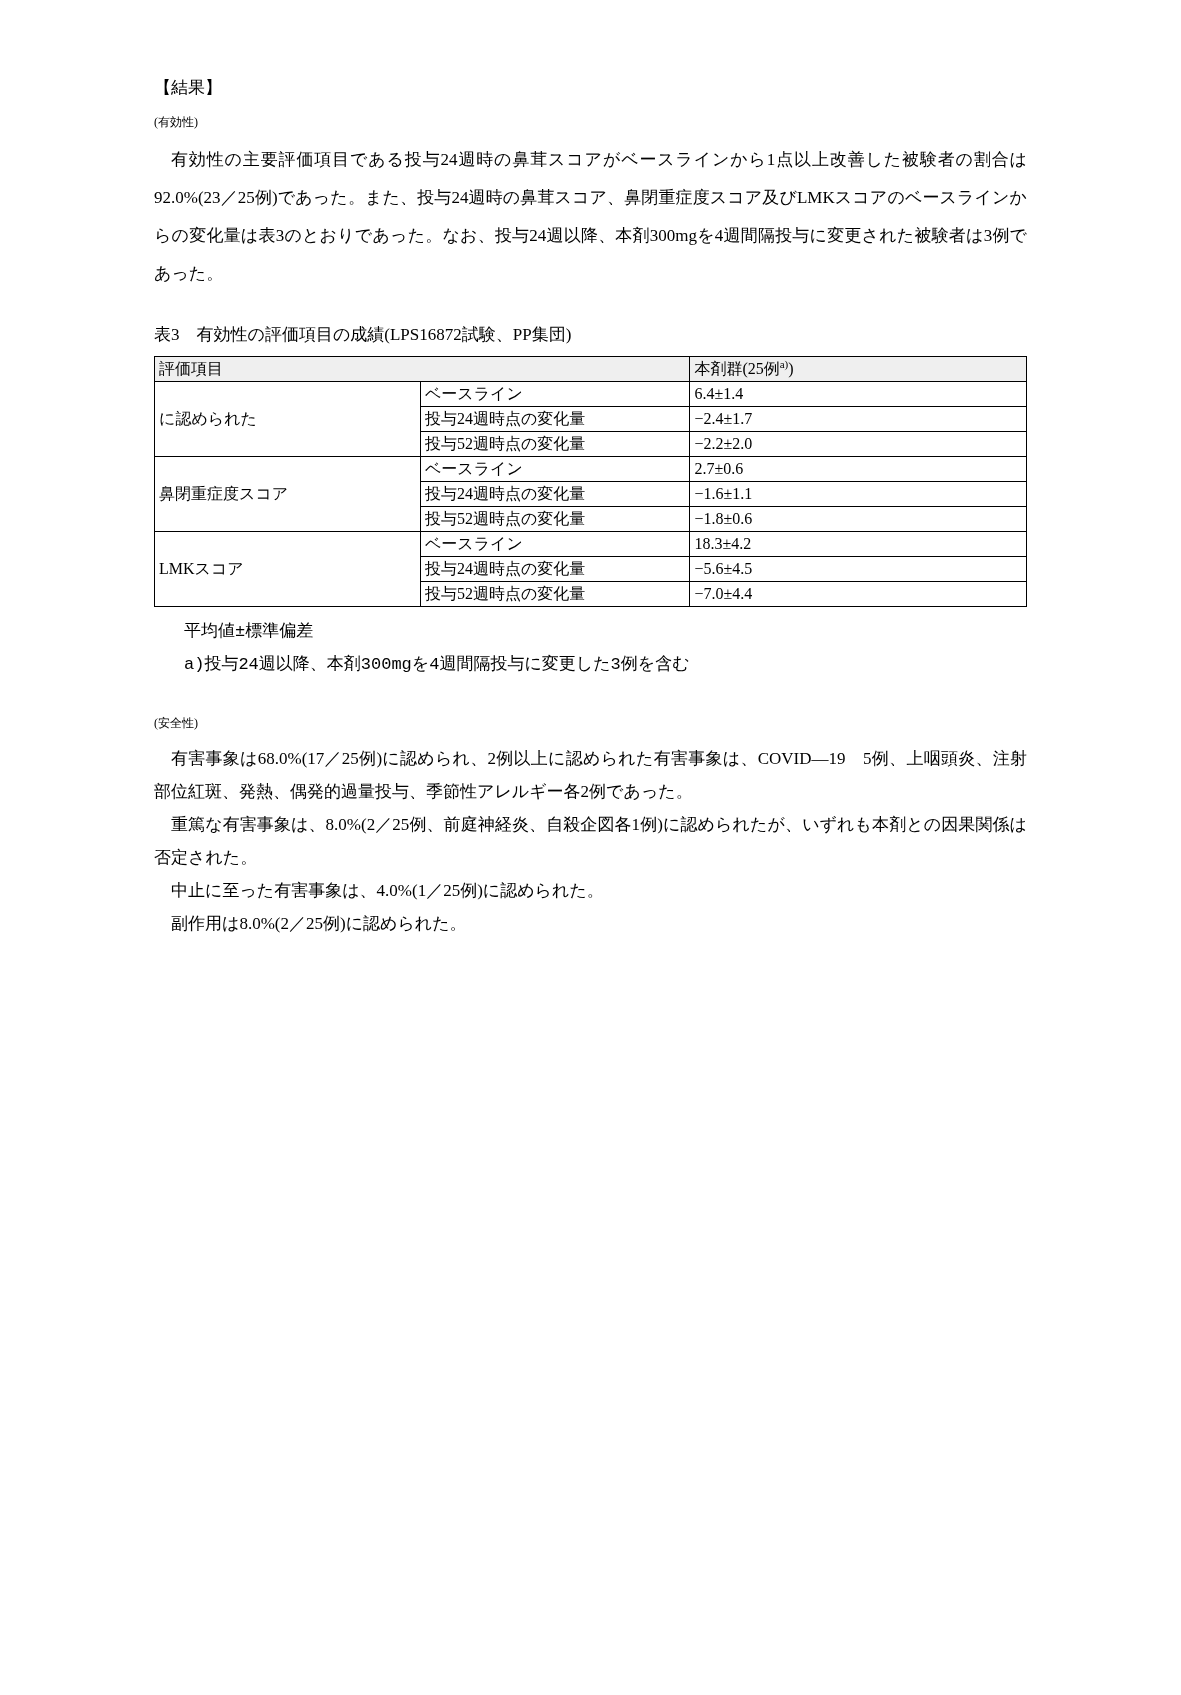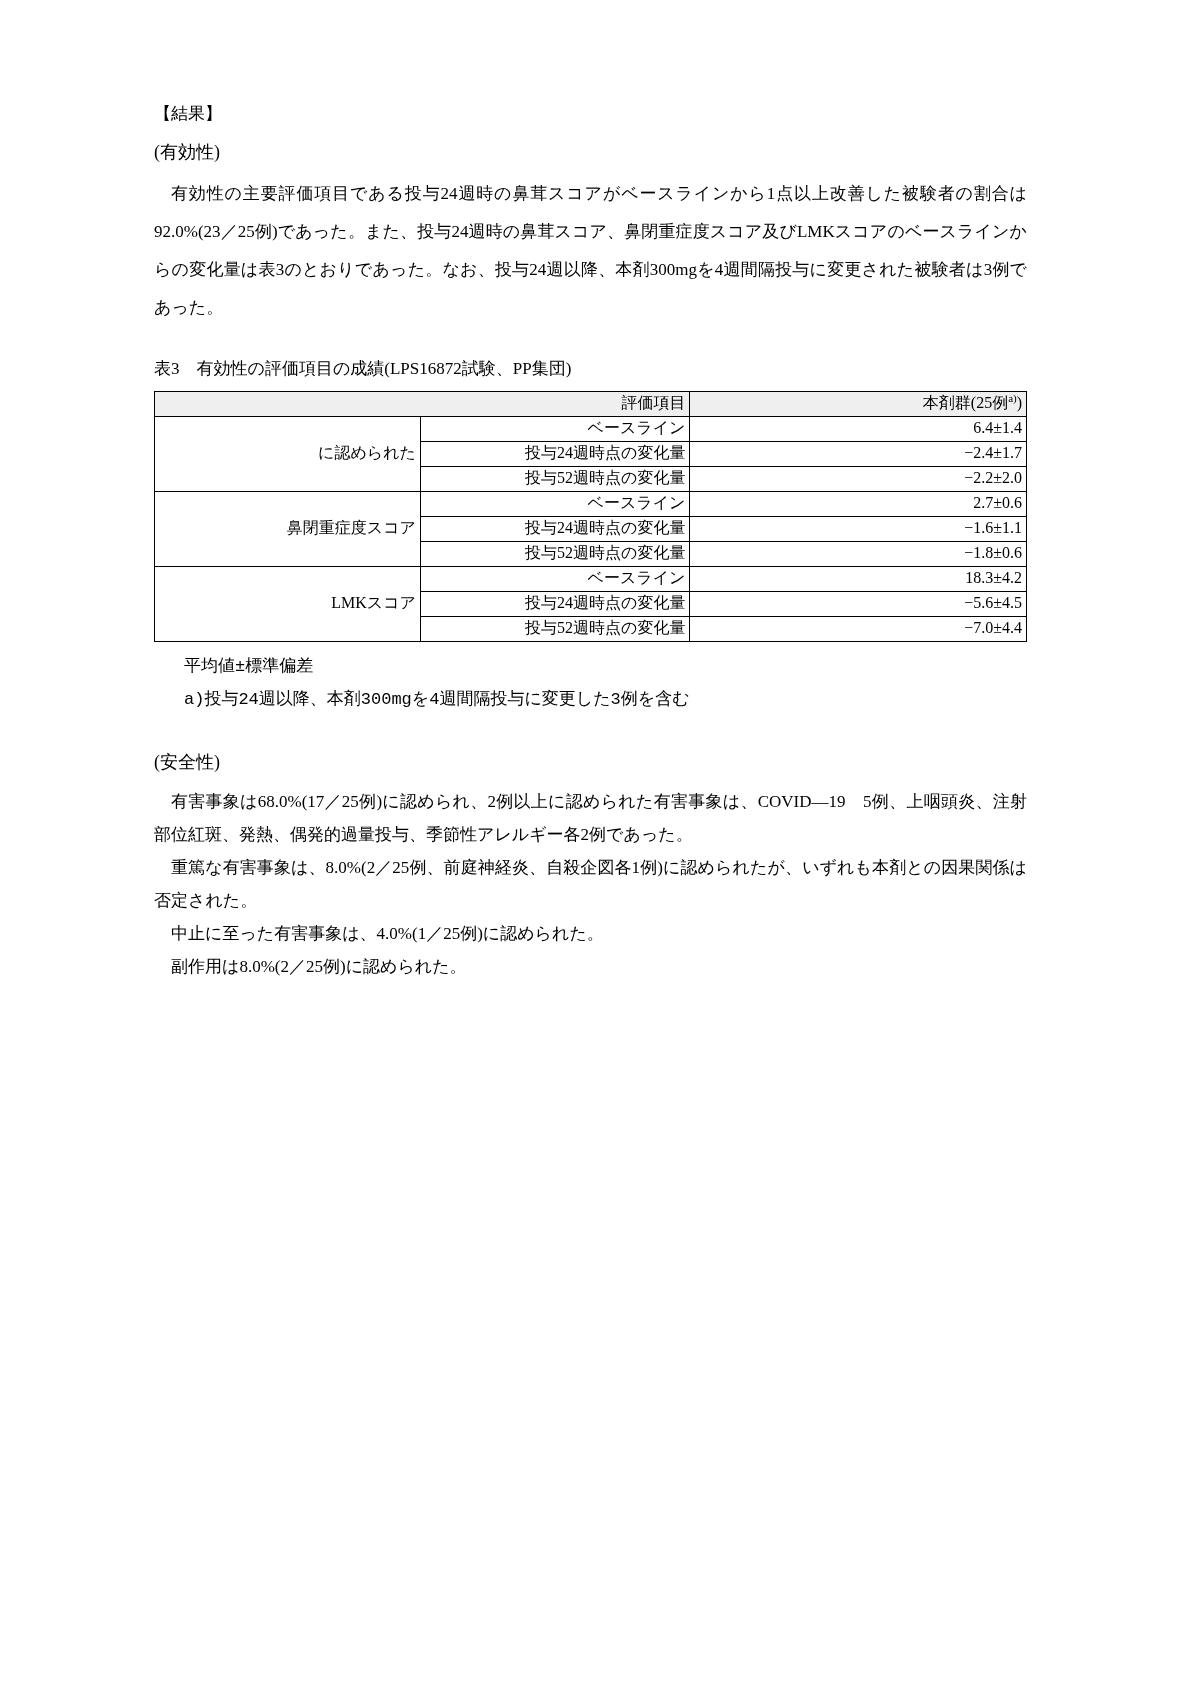--- a/index.html
+++ b/index.html
@@ -7,34 +7,34 @@
     padding: 0;
     background: #ffffff;
   }
   .page {
     position: relative;
     width: 933px;
     min-height: 1695px;
     margin: 0 auto;
     background: #ffffff;
     box-sizing: border-box;
-    padding: 102px 30px 40px 30px;
+    padding: 76px 30px 40px 30px;
     font-family: "Liberation Serif", "DejaVu Serif", serif;
     font-size: 17px;
     color: #000000;
   }
   .heading {
     font-weight: normal;
     font-size: 17px;
     margin: 0 0 14px 0;
     line-height: 1.4;
   }
   .sub-heading {
     font-weight: normal;
-    font-size: 18px;
+    font-size: 12px;
     margin: 0 0 10px 0;
     line-height: 1.4;
   }
   .body-paragraph {
     margin: 0 0 26px 0;
     line-height: 38px;
     text-indent: 1em;
     text-align: justify;
   }
   .table-caption {
@@ -44,21 +44,21 @@
   }
   table.eff-table {
     width: 100%;
     border-collapse: collapse;
     font-size: 16px;
     table-layout: fixed;
   }
   table.eff-table th,
   table.eff-table td {
     border: 1px solid #000000;
-    text-align: right;
+    text-align: left;
     vertical-align: middle;
     height: 24px;
     padding: 0 4px;
     line-height: 1.3;
     font-weight: normal;
   }
   table.eff-table thead th {
     background: #efefef;
   }
   table.eff-table sup {

